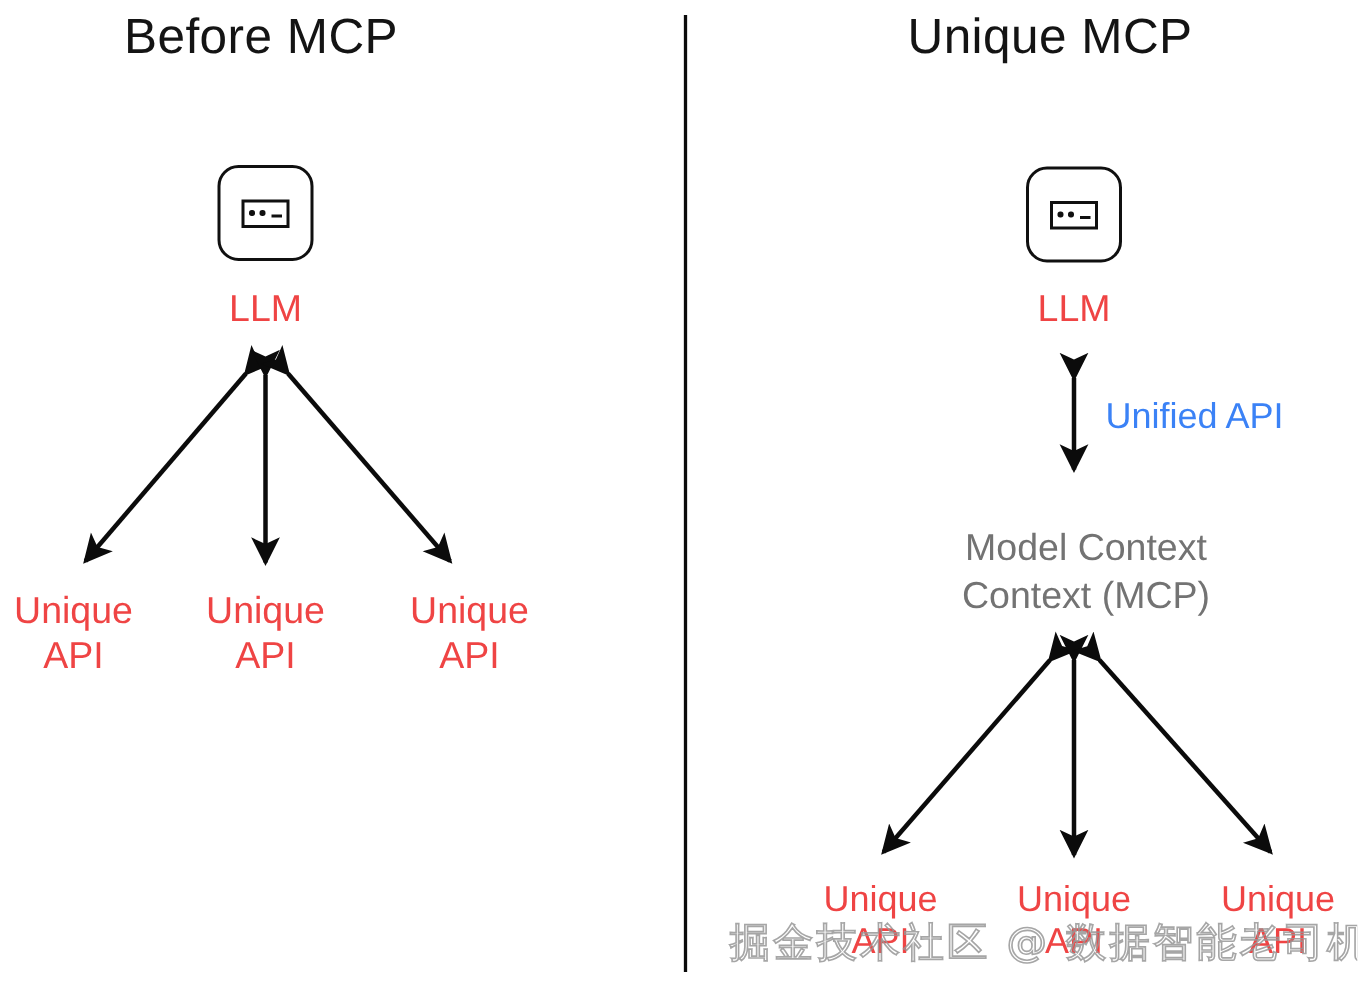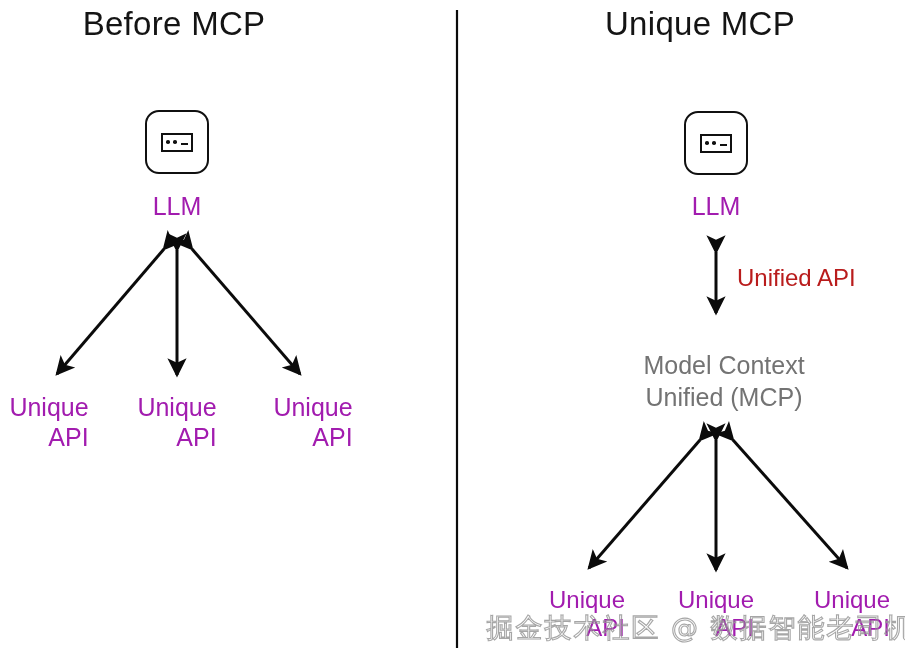--- a/index.html
+++ b/index.html
@@ -32,44 +32,44 @@
     letter-spacing: 0.3px;
     color: #141414;
     white-space: nowrap;
     text-align: center;
     transform: translateX(-50%);
   }
   .node-label {
     position: absolute;
     font-size: 25px;
     font-weight: 400;
-    color: #a21caf;
-    white-space: nowrap;
-    text-align: right;
+    color: #ef4444;
+    white-space: nowrap;
+    text-align: center;
     transform: translateX(-50%);
     line-height: 1.18;
   }
   .node-label.small {
     font-size: 24px;
   }
   .mcp-label {
     position: absolute;
     font-size: 25px;
     font-weight: 400;
     color: #737373;
     white-space: nowrap;
     text-align: center;
     transform: translateX(-50%);
     line-height: 1.28;
   }
   .edge-label {
     position: absolute;
     font-size: 24px;
     font-weight: 400;
-    color: #b91c1c;
+    color: #3b82f6;
     white-space: nowrap;
   }
   .llm-icon {
     position: absolute;
     width: 64px;
     height: 64px;
     border: 2.4px solid #101010;
     border-radius: 14px;
     box-sizing: border-box;
     transform: translateX(-50%);
@@ -173,21 +173,21 @@
       <span class="dot"></span>
       <span class="dash"></span>
     </div>
   </div>
   <div class="node-label" style="left:716px; top:192px;">LLM</div>
 
   <div class="edge-label" style="left:737px; top:264px;">Unified API</div>
 
   <div class="mcp-label" style="left:724px; top:349px;">
     <div>Model Context</div>
-    <div>Unified (MCP)</div>
+    <div>Context (MCP)</div>
   </div>
 
   <div class="node-label small" style="left:587px; top:586px;">
     <div>Unique</div>
     <div>API</div>
   </div>
   <div class="node-label small" style="left:716px; top:586px;">
     <div>Unique</div>
     <div>API</div>
   </div>

